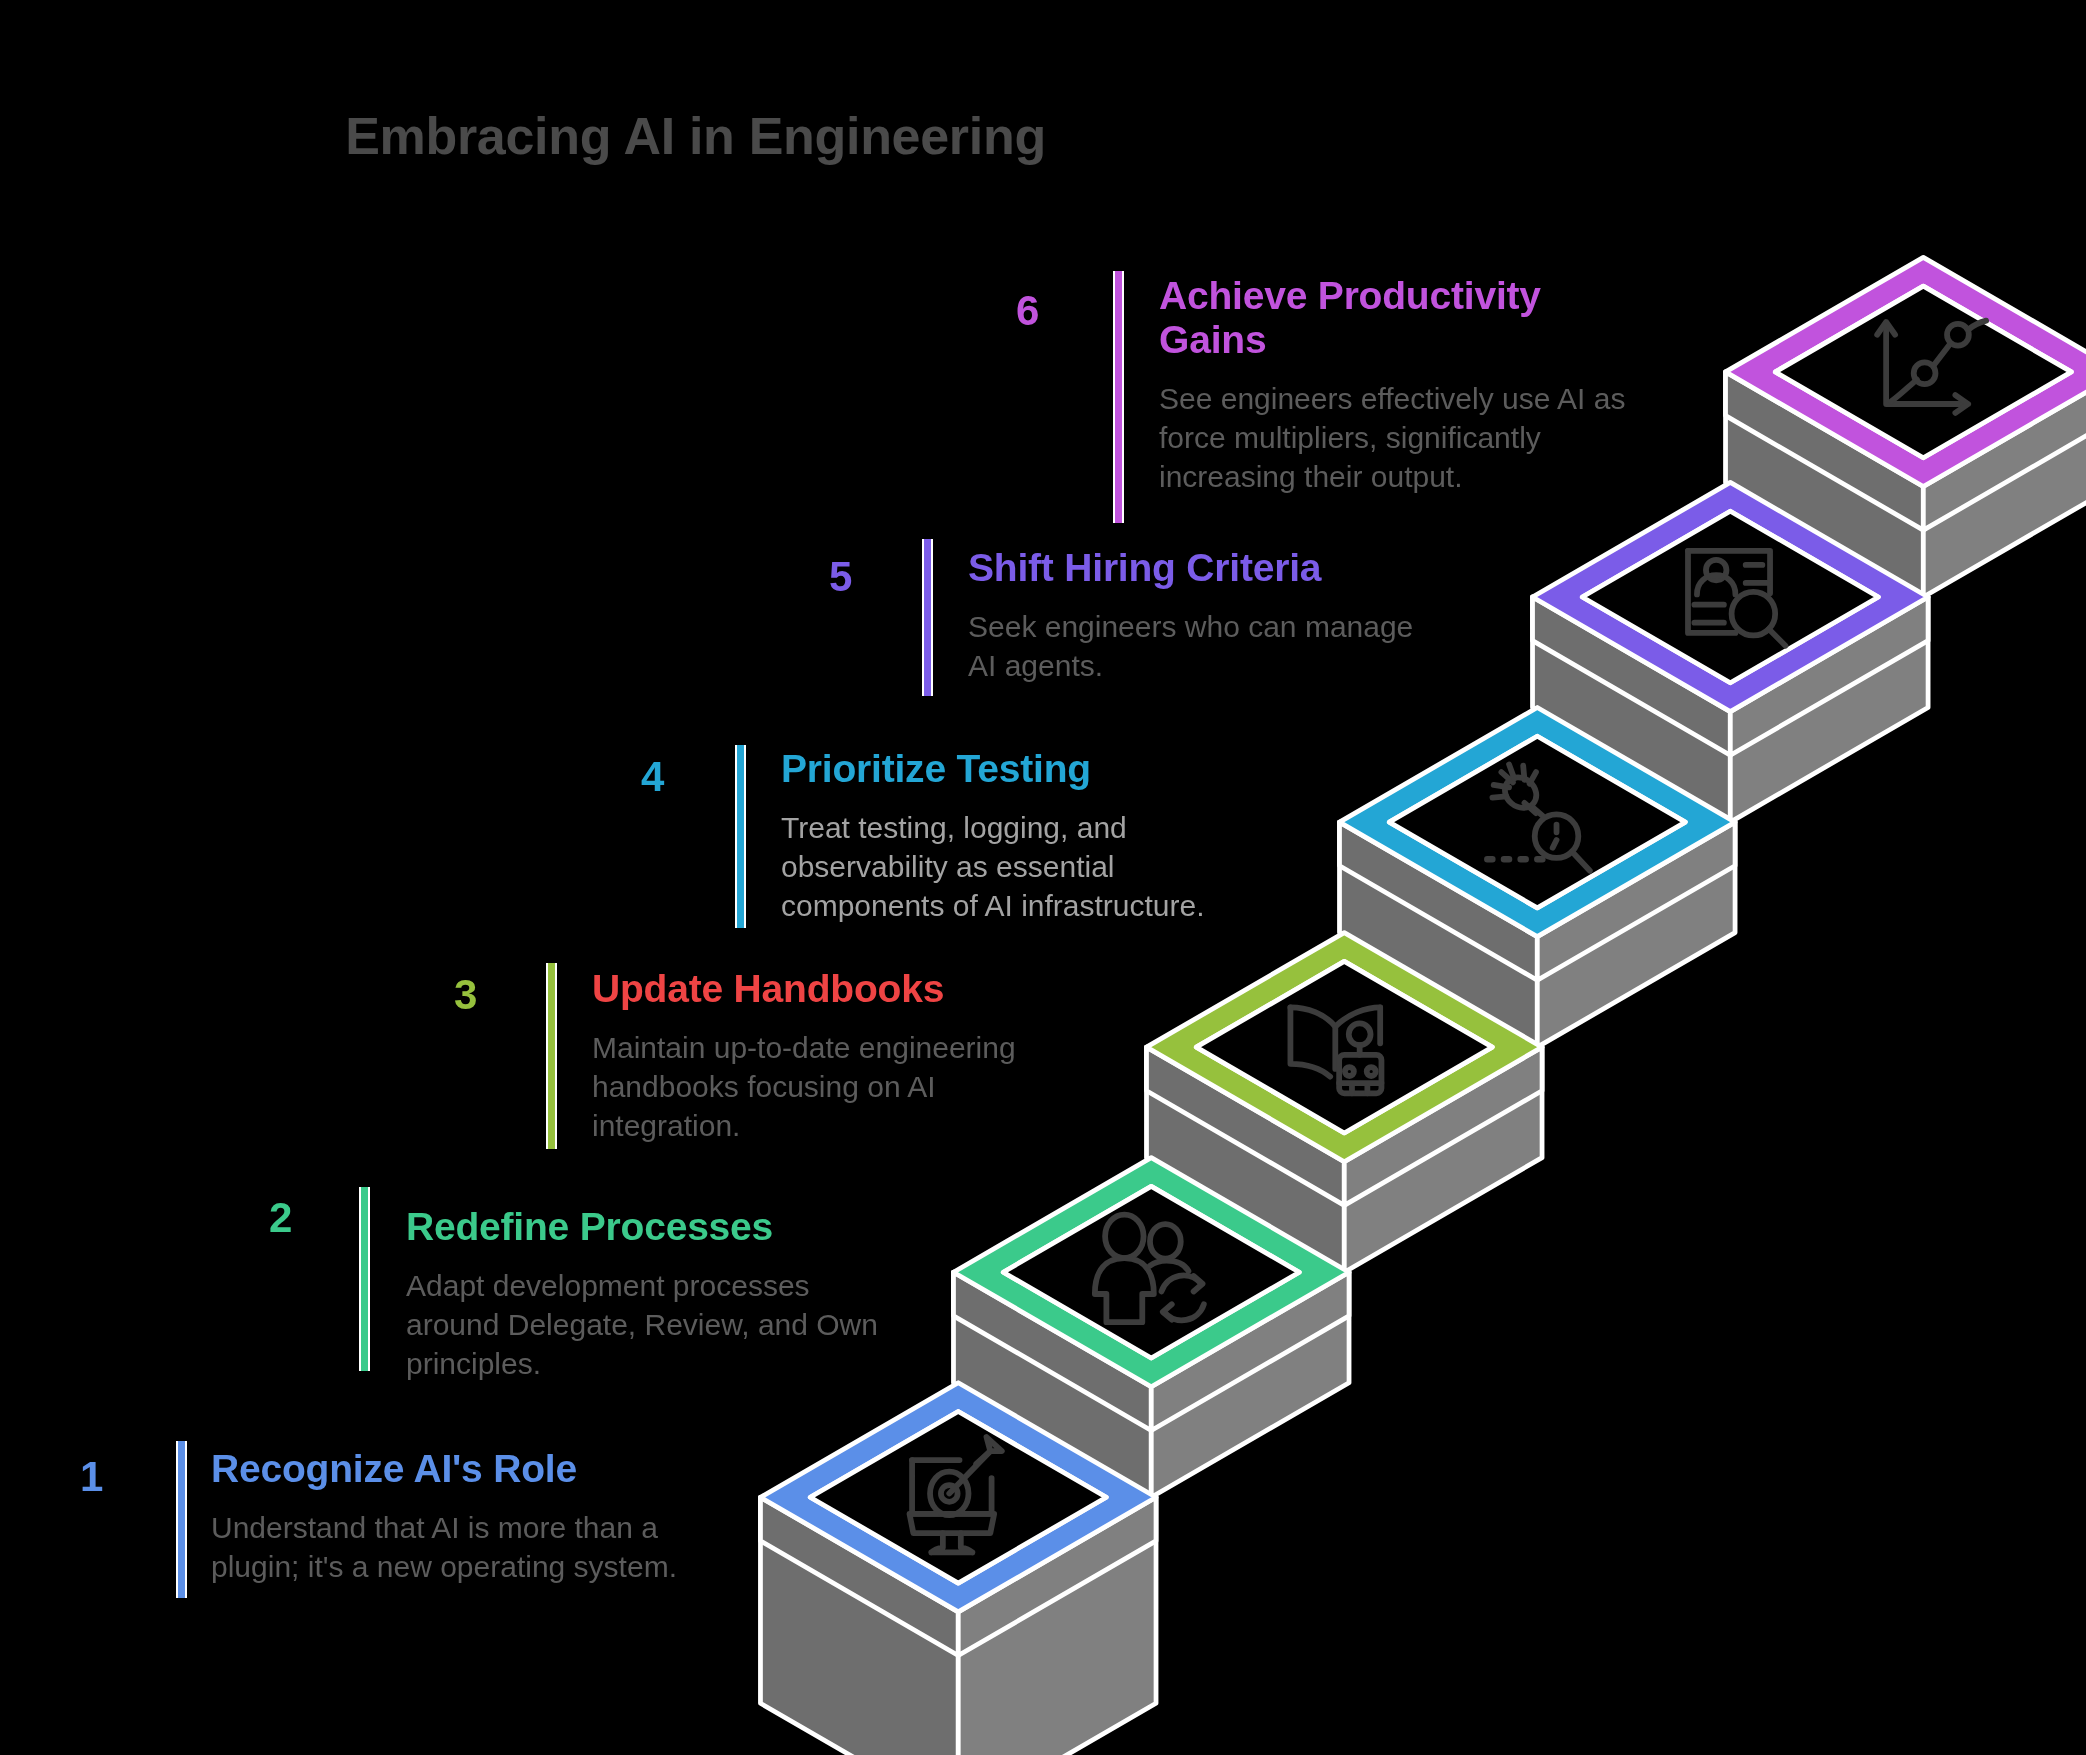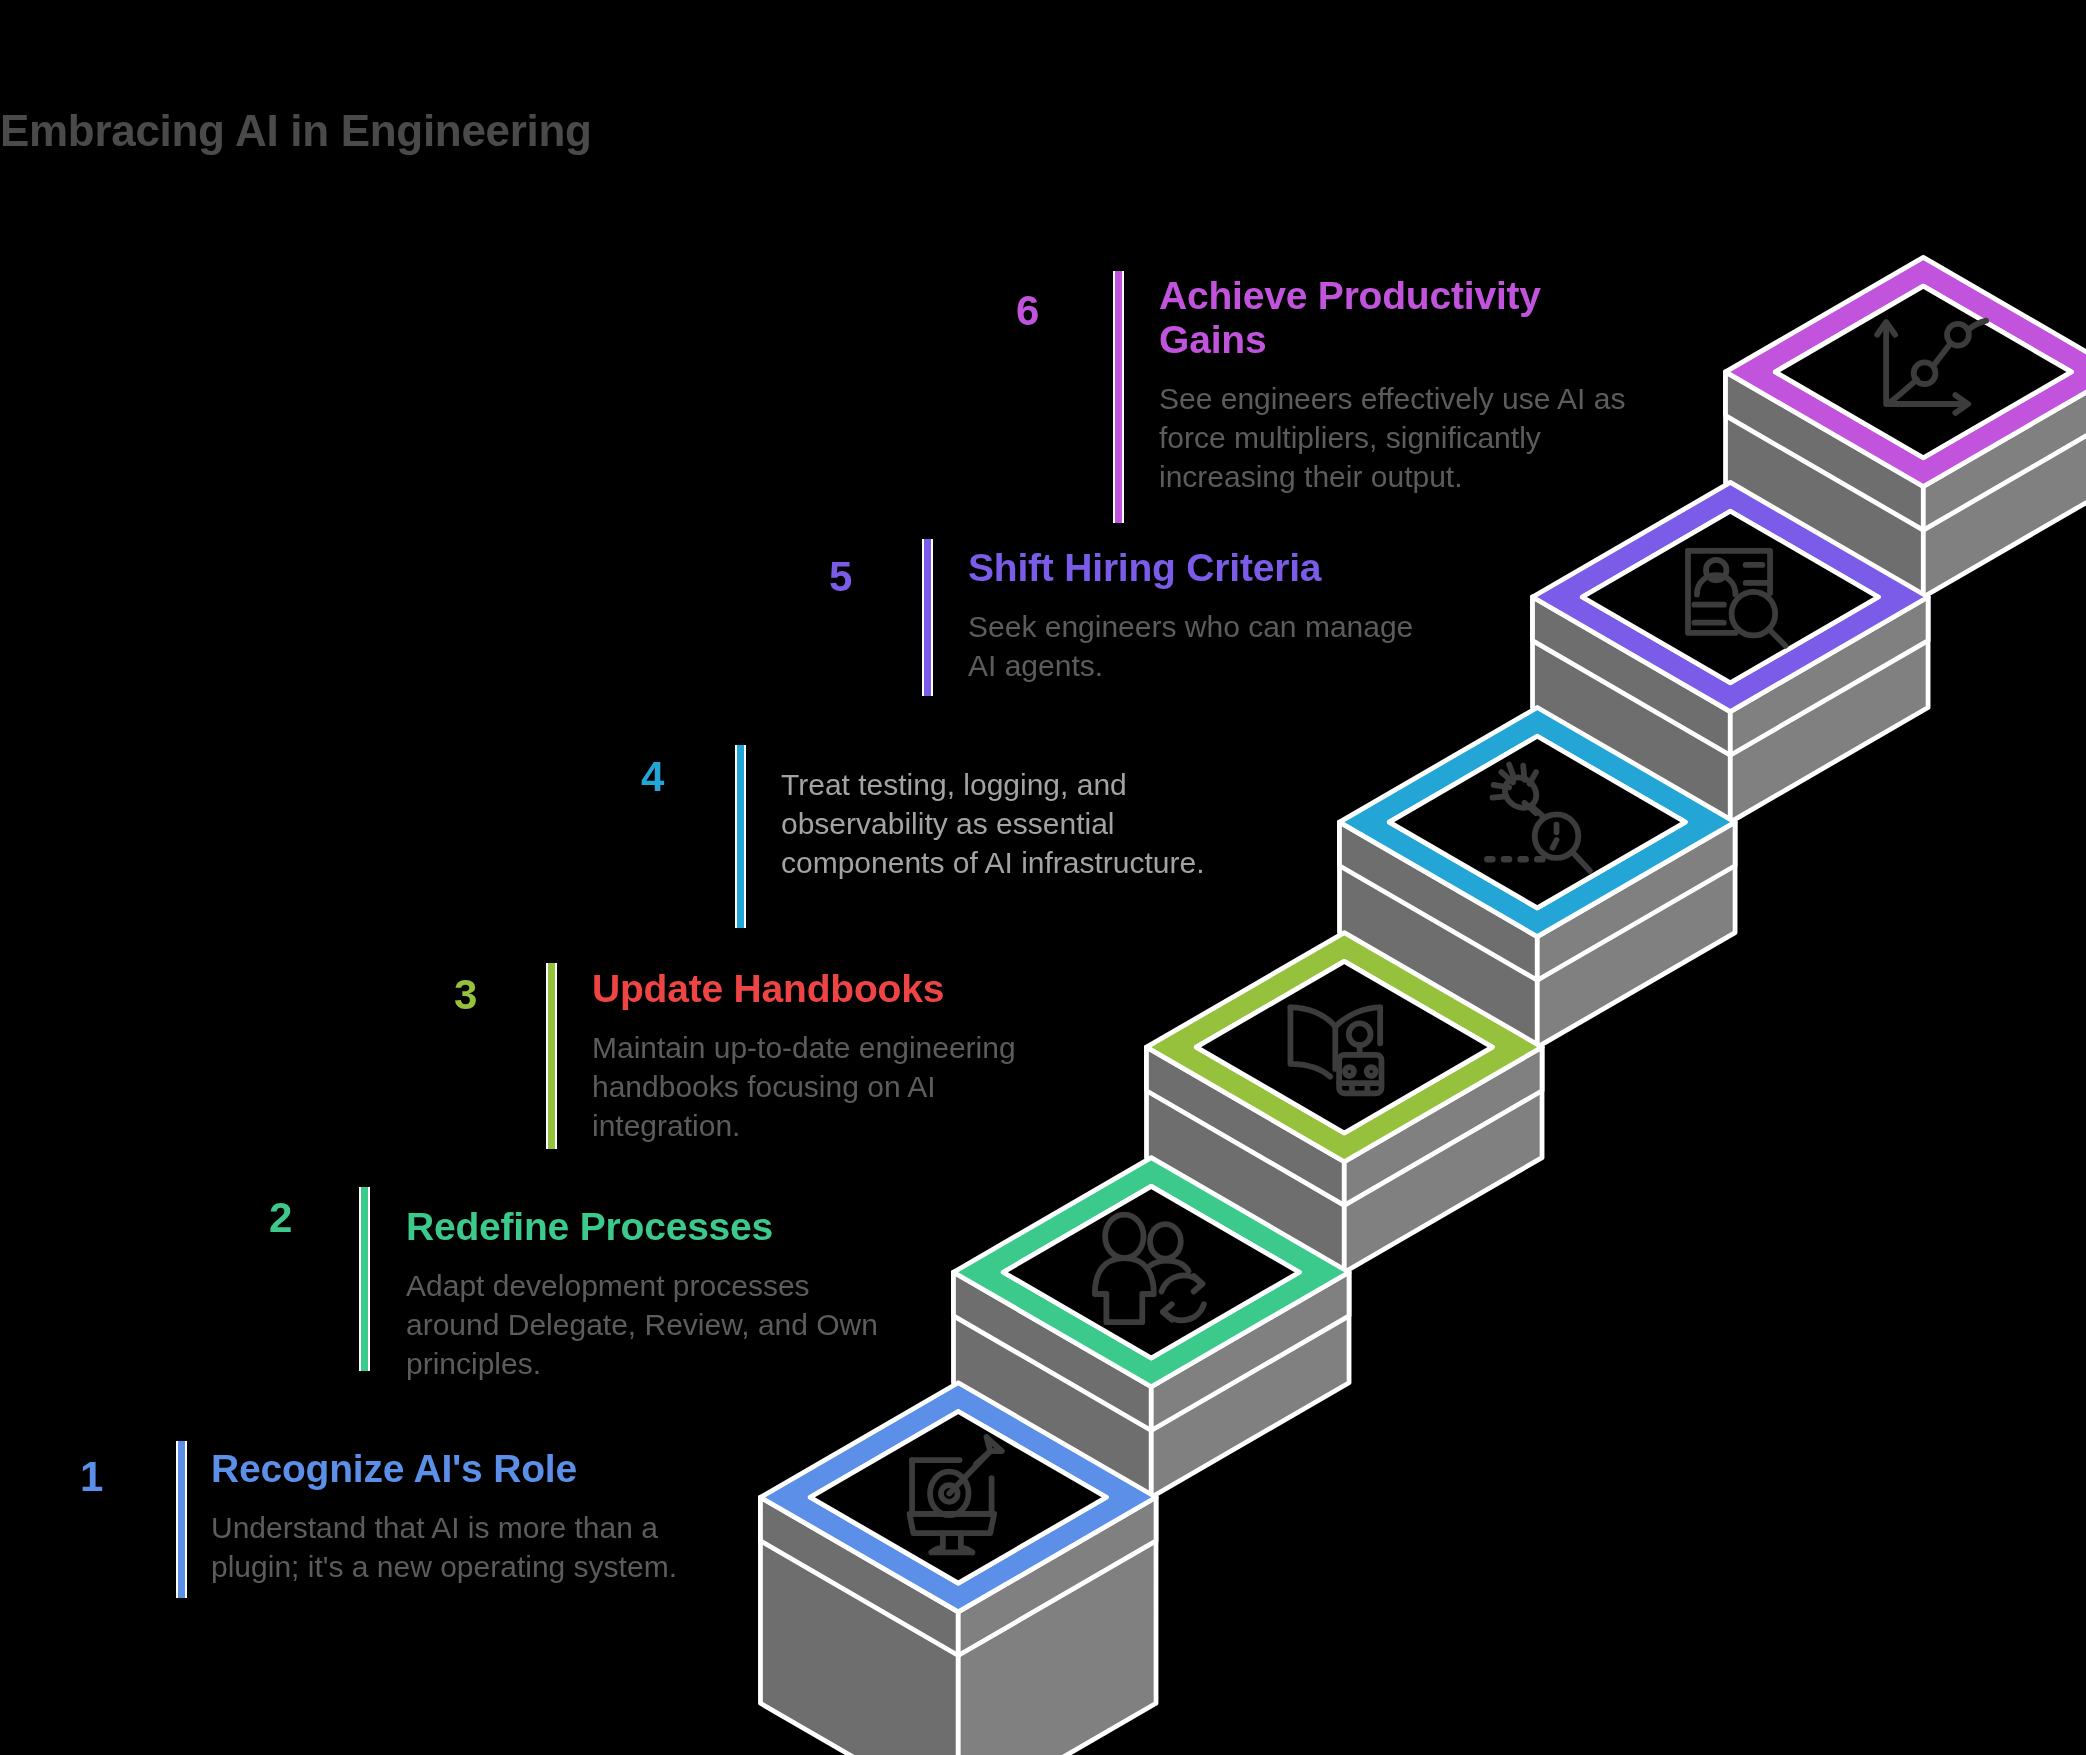--- a/index.html
+++ b/index.html
@@ -7,21 +7,22 @@
   body {
     width:2087px; height:1756px;
     font-family:"Liberation Sans", sans-serif;
     position:relative; overflow:hidden;
   }
   #stage { position:absolute; inset:0; }
 
   
   #title {
     position:absolute; left:0; top:106px; width:1391px;
-    font-size:44px; font-weight:bold; letter-spacing:-0.3px;
+    text-align:center;
+    font-size:52px; font-weight:bold; letter-spacing:-0.3px;
     color:#4a4a4a;
   }
 
   
   #stairs { position:absolute; left:0; top:0; width:2087px; height:1756px; }
 
   
   .step-text { position:absolute; }
   .step-num {
     position:absolute; font-size:42px; font-weight:bold; line-height:1;
@@ -165,20 +166,21 @@
     <div class="step-body" style="left:968px; top:546px; width:477px;">
       <div class="step-title" style="color: rgb(123, 92, 232);">Shift Hiring Criteria</div>
       <div class="step-desc" style="color: rgb(92, 92, 92);">Seek engineers who can manage AI agents.</div>
     </div>
   </div>
 
   <div class="step-text">
     <div class="step-num" style="left: 641px; top: 756px; color: rgb(35, 166, 213);">4</div>
     <div class="step-bar" style="left: 735px; top: 745px; height: 183px; background: rgb(35, 166, 213);"></div>
     <div class="step-body" style="left:781px; top:747px; width:471px;">
+      <div class="step-title" style="color: rgb(35, 166, 213);">Prioritize Testing</div>
       <div class="step-desc" style="color: #a3a3a3;">Treat testing, logging, and observability as essential components of AI infrastructure.</div>
     </div>
   </div>
 
   <div class="step-text">
     <div class="step-num" style="left: 454px; top: 974px; color: rgb(150, 193, 61);">3</div>
     <div class="step-bar" style="left: 546px; top: 963px; height: 186px; background: rgb(150, 193, 61);"></div>
     <div class="step-body" style="left:592px; top:967px; width:457px;">
       <div class="step-title" style="color: #ef4444;">Update Handbooks</div>
       <div class="step-desc" style="color: rgb(92, 92, 92);">Maintain up-to-date engineering handbooks focusing on AI integration.</div>

